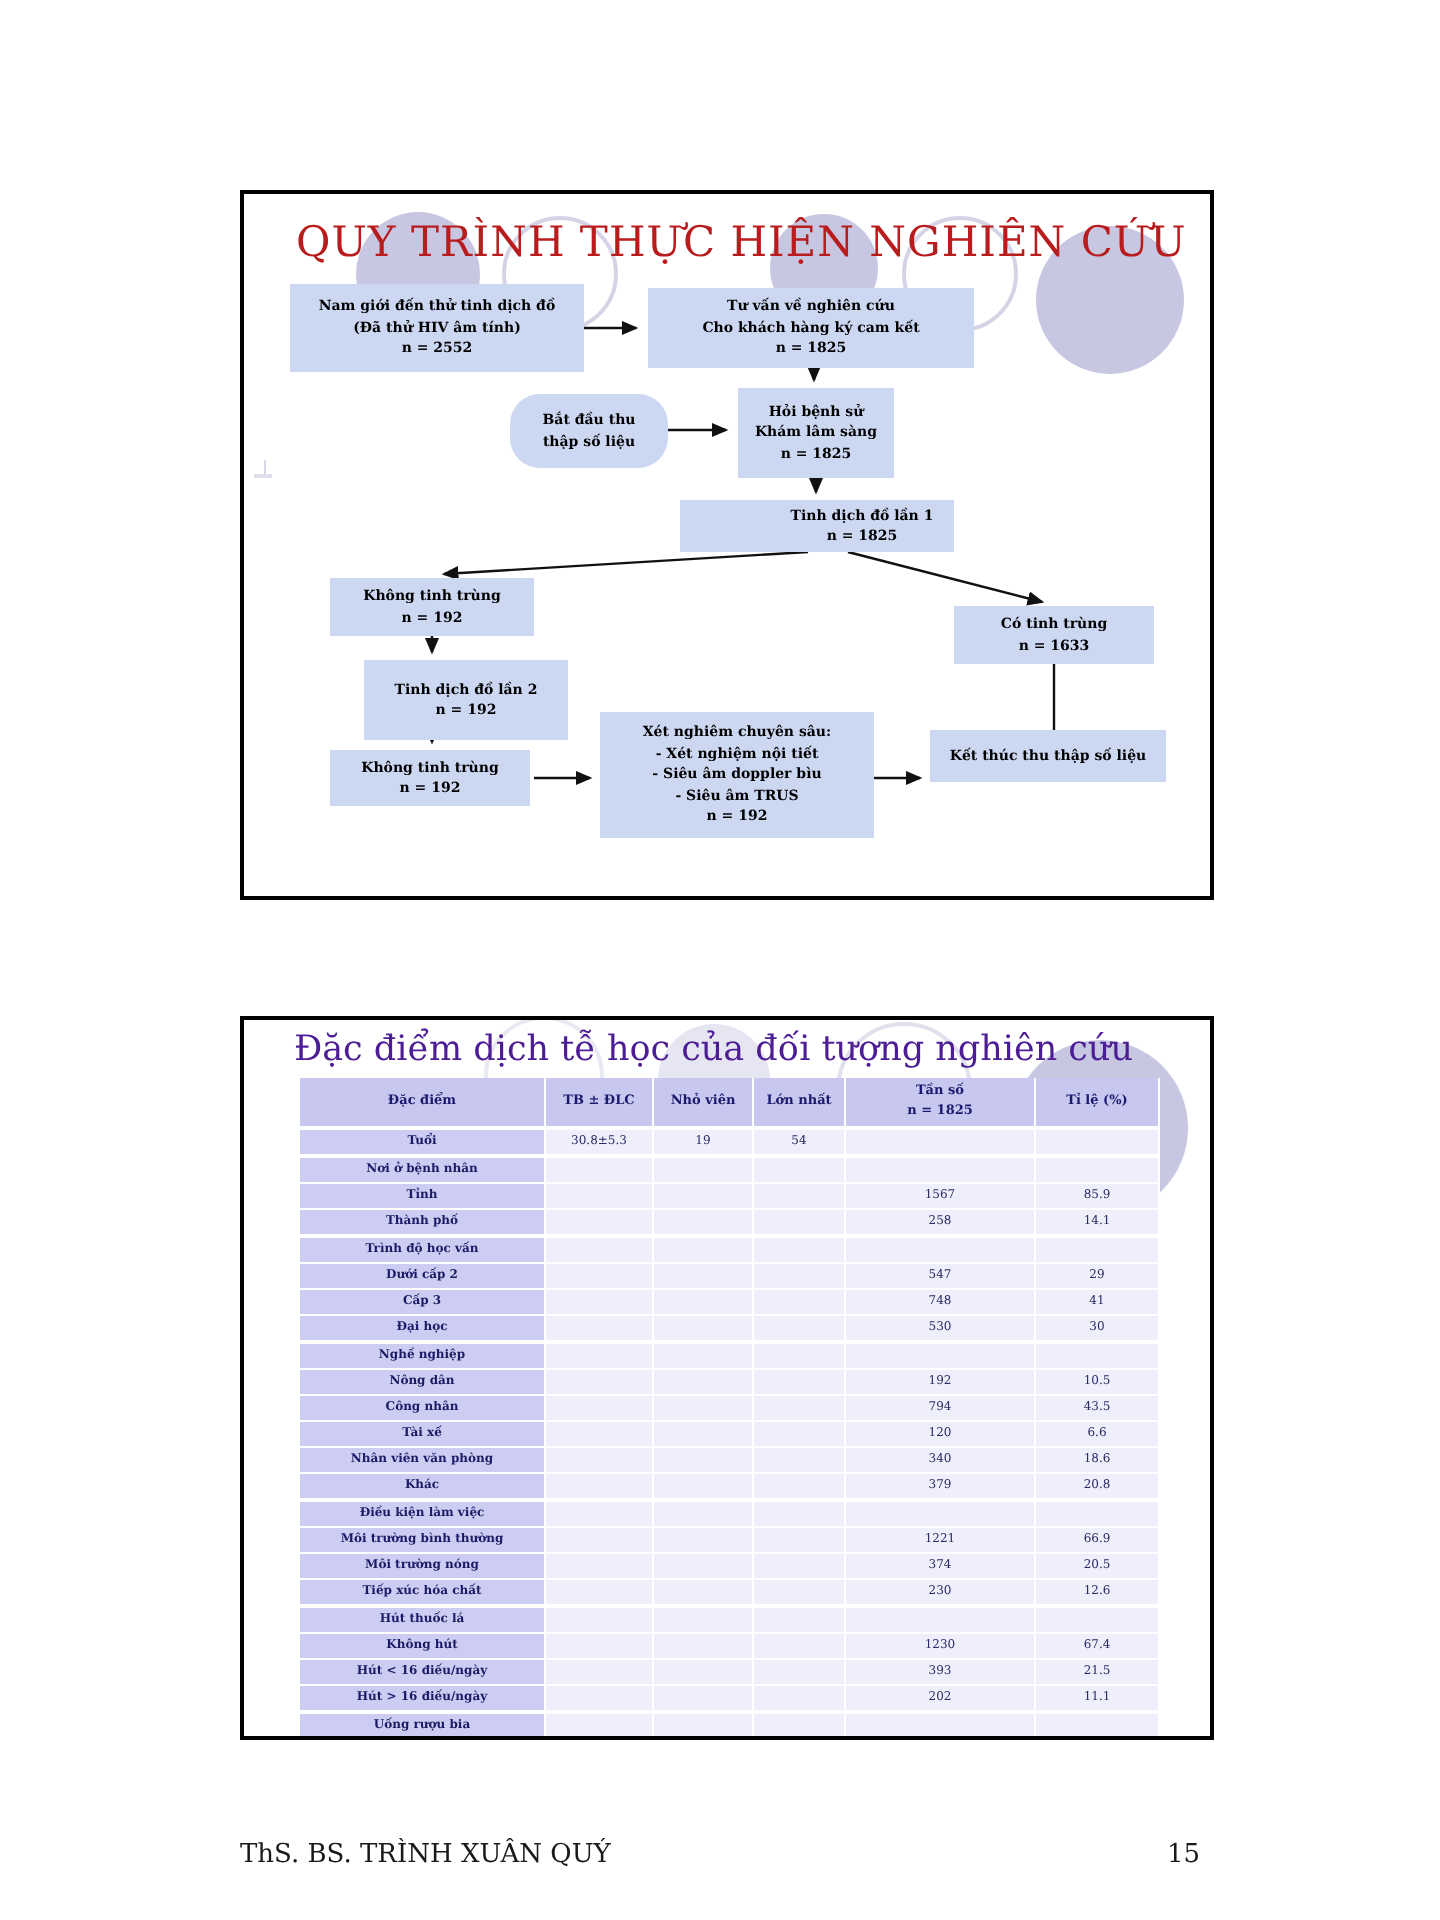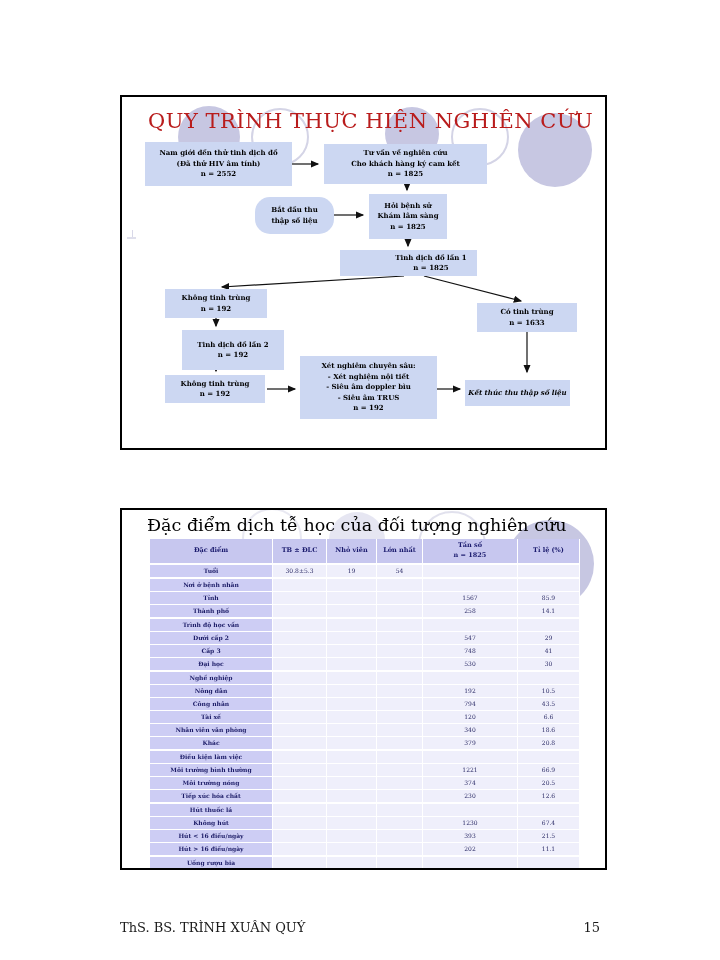--- a/index.html
+++ b/index.html
@@ -13,21 +13,21 @@
   #slide2{top:508px;height:362px;}
 
   
   .circ{position:absolute;border-radius:50%;z-index:0;}
   .circ.fill{background:#c7c7e2;}
   .circ.line{background:transparent;border:2px solid #d4d4e6;box-sizing:border-box;}
 
   
   .s1-title{position:absolute;left:26px;top:12px;z-index:2;font-size:21px;
             letter-spacing:.5px;color:#b91c1c;white-space:nowrap;}
-  .s2-title{position:absolute;left:25px;top:5px;z-index:2;font-size:17.5px;color:#000000;white-space:nowrap;}
+  .s2-title{position:absolute;left:25px;top:5px;z-index:2;font-size:17.5px;color:#4c1d95;white-space:nowrap;}
 
   
   .fbox{position:absolute;z-index:2;background:#ccd7f2;display:flex;flex-direction:column;
         justify-content:center;align-items:center;text-align:center;
         font-size:7px;font-weight:bold;color:#000;line-height:1.5;box-sizing:border-box;padding:1px;}
   #flow-arrows{position:absolute;left:0;top:0;z-index:1;}
 
   
   .epi-wrap{position:absolute;left:28px;top:29px;z-index:2;}
   table.epi{border-collapse:separate;border-spacing:0;table-layout:fixed;width:430px;}
@@ -121,21 +121,21 @@
         <div>Không tinh trùng</div>
         <div>n = 192</div>
       </div>
       <div class="fbox" style="left: 178px; top: 259px; width: 137px; height: 63px;">
         <div>Xét nghiêm chuyên sâu:</div>
         <div>-    Xét nghiệm nội tiết</div>
         <div>-   Siêu âm doppler bìu</div>
         <div>-    Siêu âm TRUS</div>
         <div>n = 192</div>
       </div>
-      <div class="fbox" style="left: 343px; top: 283px; width: 105px; height: 26px; font-style: italic;">
+      <div class="fbox" style="left: 343px; top: 268px; width: 118px; height: 26px;">
         <div>Kết thúc thu thập số liệu</div>
       </div>
     </div>
 </div>
 
 <div class="slide" id="slide2">
   <div class="circ line" style="left:120px;top:-2px;width:60px;height:60px;opacity:.5;"></div>
   <div class="circ fill" style="left:207px;top:2px;width:56px;height:56px;opacity:.45;"></div>
   <div class="circ line" style="left:296px;top:1px;width:68px;height:68px;opacity:.7;"></div>
   <div class="circ fill" style="left:384px;top:10px;width:88px;height:88px;"></div>

